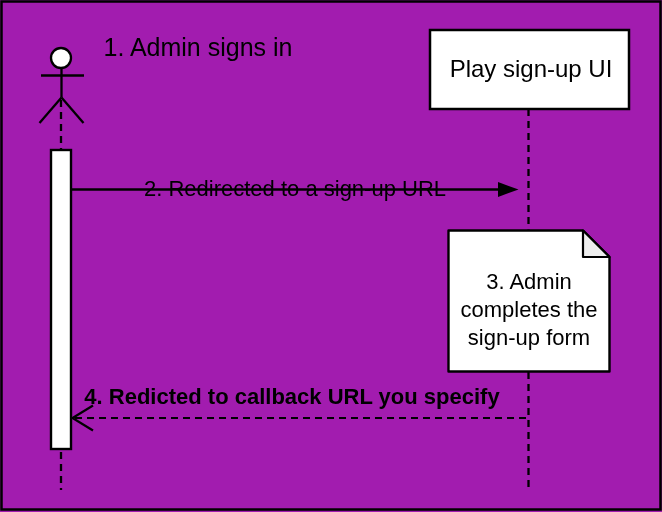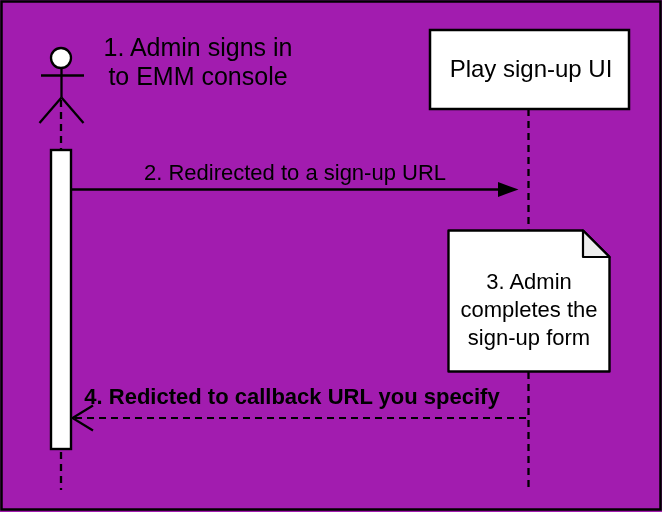--- a/index.html
+++ b/index.html
@@ -39,21 +39,21 @@
   }
   .label-participant {
     left: 531px;
     top: 69px;
     transform: translate(-50%, -50%);
     font-size: 24px;
     line-height: 28px;
   }
   .label-msg2 {
     left: 295px;
-    top: 160px;
+    top: 176px;
     transform: translateX(-50%);
     font-size: 22px;
     line-height: 26px;
   }
   .label-note {
     left: 529px;
     top: 310px;
     transform: translate(-50%, -50%);
     font-size: 22px;
     line-height: 28px;
@@ -105,21 +105,20 @@
     </g>
 
     <g>
       <line x1="75" y1="418" x2="527" y2="418" stroke="#000000" stroke-width="2.2" stroke-dasharray="7 5"></line>
       <polyline points="93,405.5 72.5,418 93,430.5" fill="none" stroke="#000000" stroke-width="2.2"></polyline>
     </g>
   </svg>
 
   <div class="label label-actor">
     <div>1. Admin signs in</div>
-    <div>to EMM console</div>
   </div>
 
   <div class="label label-participant">Play sign-up UI</div>
 
   <div class="label label-msg2">2. Redirected to a sign-up URL</div>
 
   <div class="label label-note">
     <div>3. Admin</div>
     <div>completes the</div>
     <div>sign-up form</div>

